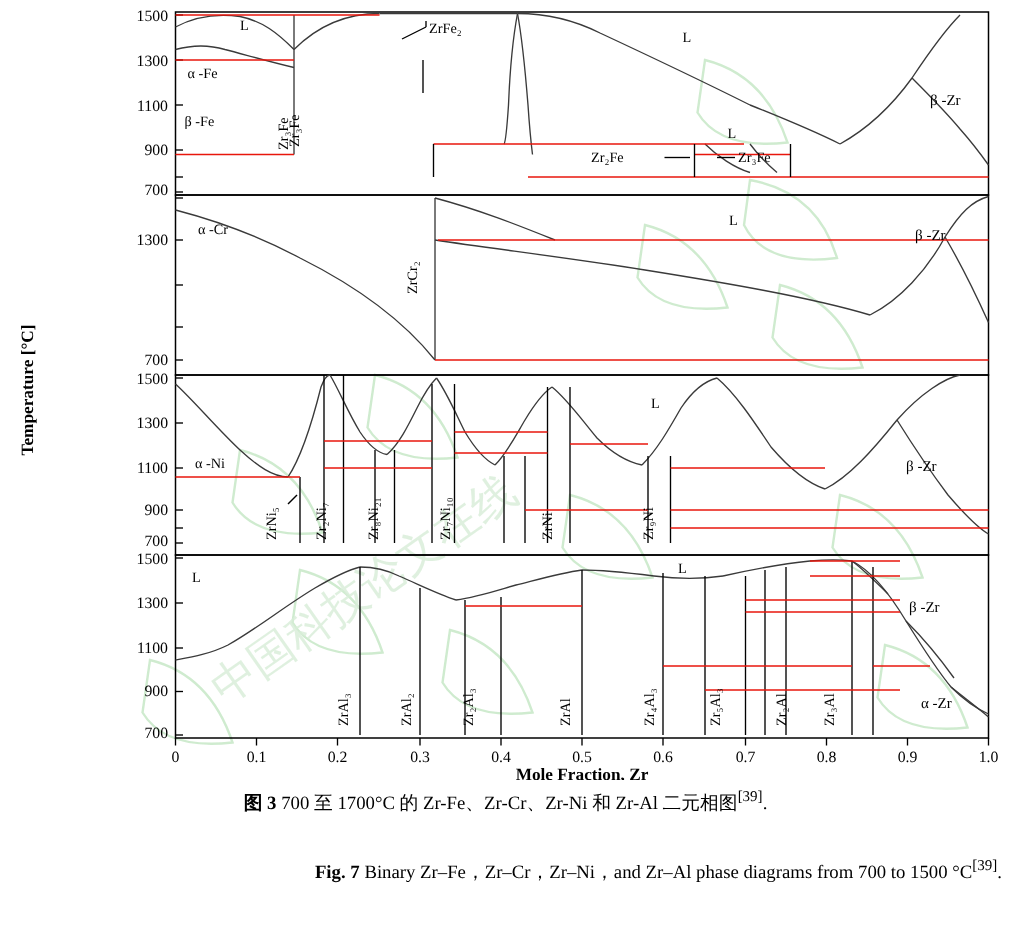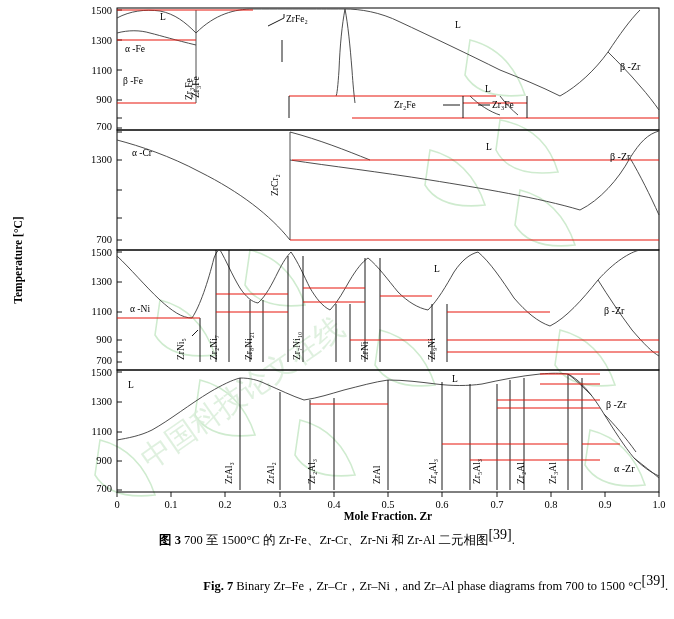--- a/index.html
+++ b/index.html
@@ -40,21 +40,21 @@
   }
   .cap-cn{
     font-size:12.5px;line-height:1.5;
   }
   .cap-cn b{font-weight:bold;}
   #caption-en{
     position:absolute;left:6px;top:570px;width:662px;
     font-size:12.5px;line-height:1.5;text-align:right;
   }
   #caption-en b{font-weight:bold;}
-  sup{font-size:14px;}
+  sup{font-size:10px;}
 </style>
 </head>
 <body>
 
 <div id="fig">
 <svg width="674" height="520" viewBox="0 0 674 520">
 
   <g opacity="0.8">
     <g class="watermark">
       <path d="M470 40 q40 10 55 55 q-45 5 -60 -20 z"></path>
@@ -377,19 +377,19 @@
     <text class="lbl-ph-it" x="606" y="408">β -Zr</text>
     <text class="lbl-ph-it" x="614" y="472">α -Zr</text>
 
     <text class="axtitle" x="388" y="520" text-anchor="middle">Mole Fraction, Zr</text>
   </g>
 </svg>
 </div>
 
 <div id="caption">
   <div class="cap-cn">
-    <b>图 3</b><span> 700 至 1500°C 的 Zr-Fe、Zr-Cr、Zr-Ni 和 Zr-Al 二元相图</span><sup>[39]</sup><span>.</span>
+    <b>图 3</b><span> 700 至 1700°C 的 Zr-Fe、Zr-Cr、Zr-Ni 和 Zr-Al 二元相图</span><sup>[39]</sup><span>.</span>
   </div>
 </div>
 
 <div id="caption-en">
   <b>Fig. 7</b><span> Binary Zr–Fe，Zr–Cr，Zr–Ni，and Zr–Al phase diagrams from 700 to 1500 °C</span><sup>[39]</sup><span>.</span>
 </div>
 
 </body></html>

